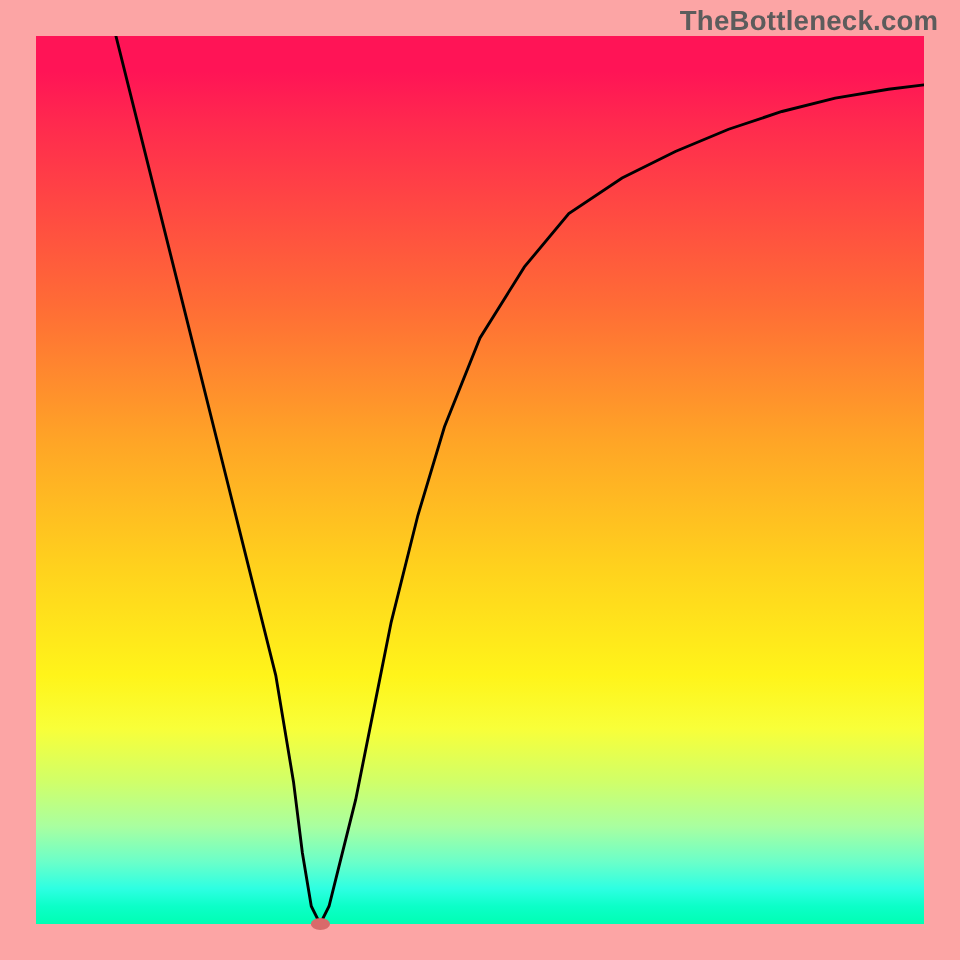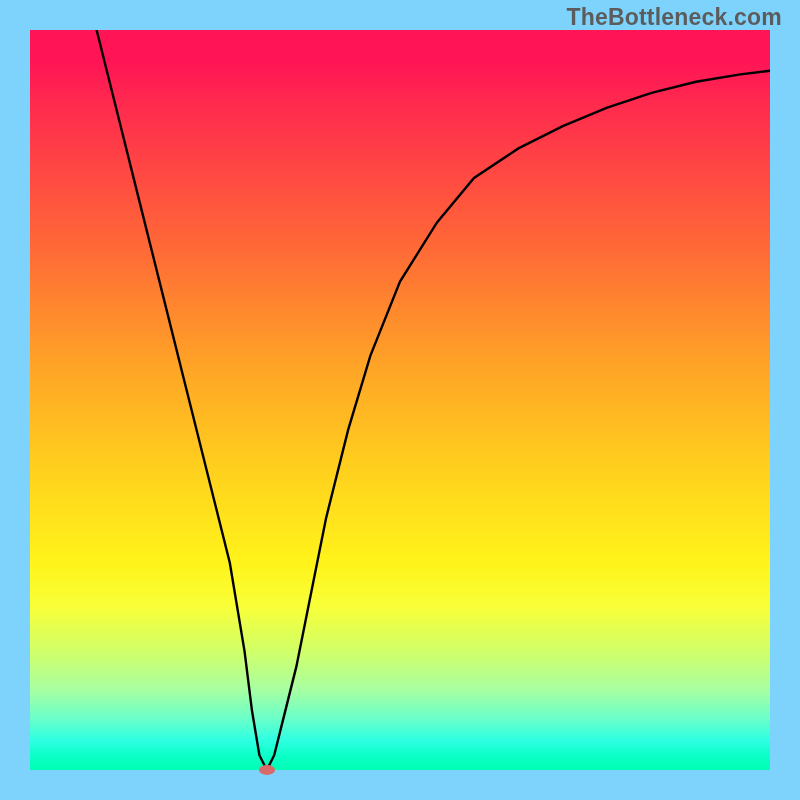--- a/index.html
+++ b/index.html
@@ -8,21 +8,21 @@
     width: 800px;
     height: 800px;
     background: #000;
     overflow: hidden;
     font-family: Arial, Helvetica, sans-serif;
   }
   .frame {
     position: relative;
     width: 800px;
     height: 800px;
-    background: #7dd3fc;
+    background: #fca5a5;
   }
   .watermark {
     position: absolute;
     top: 4px;
     right: 18px;
     color: #5c5c5c;
     font-size: 23px;
     font-weight: 600;
     letter-spacing: 0.2px;
     z-index: 10;

